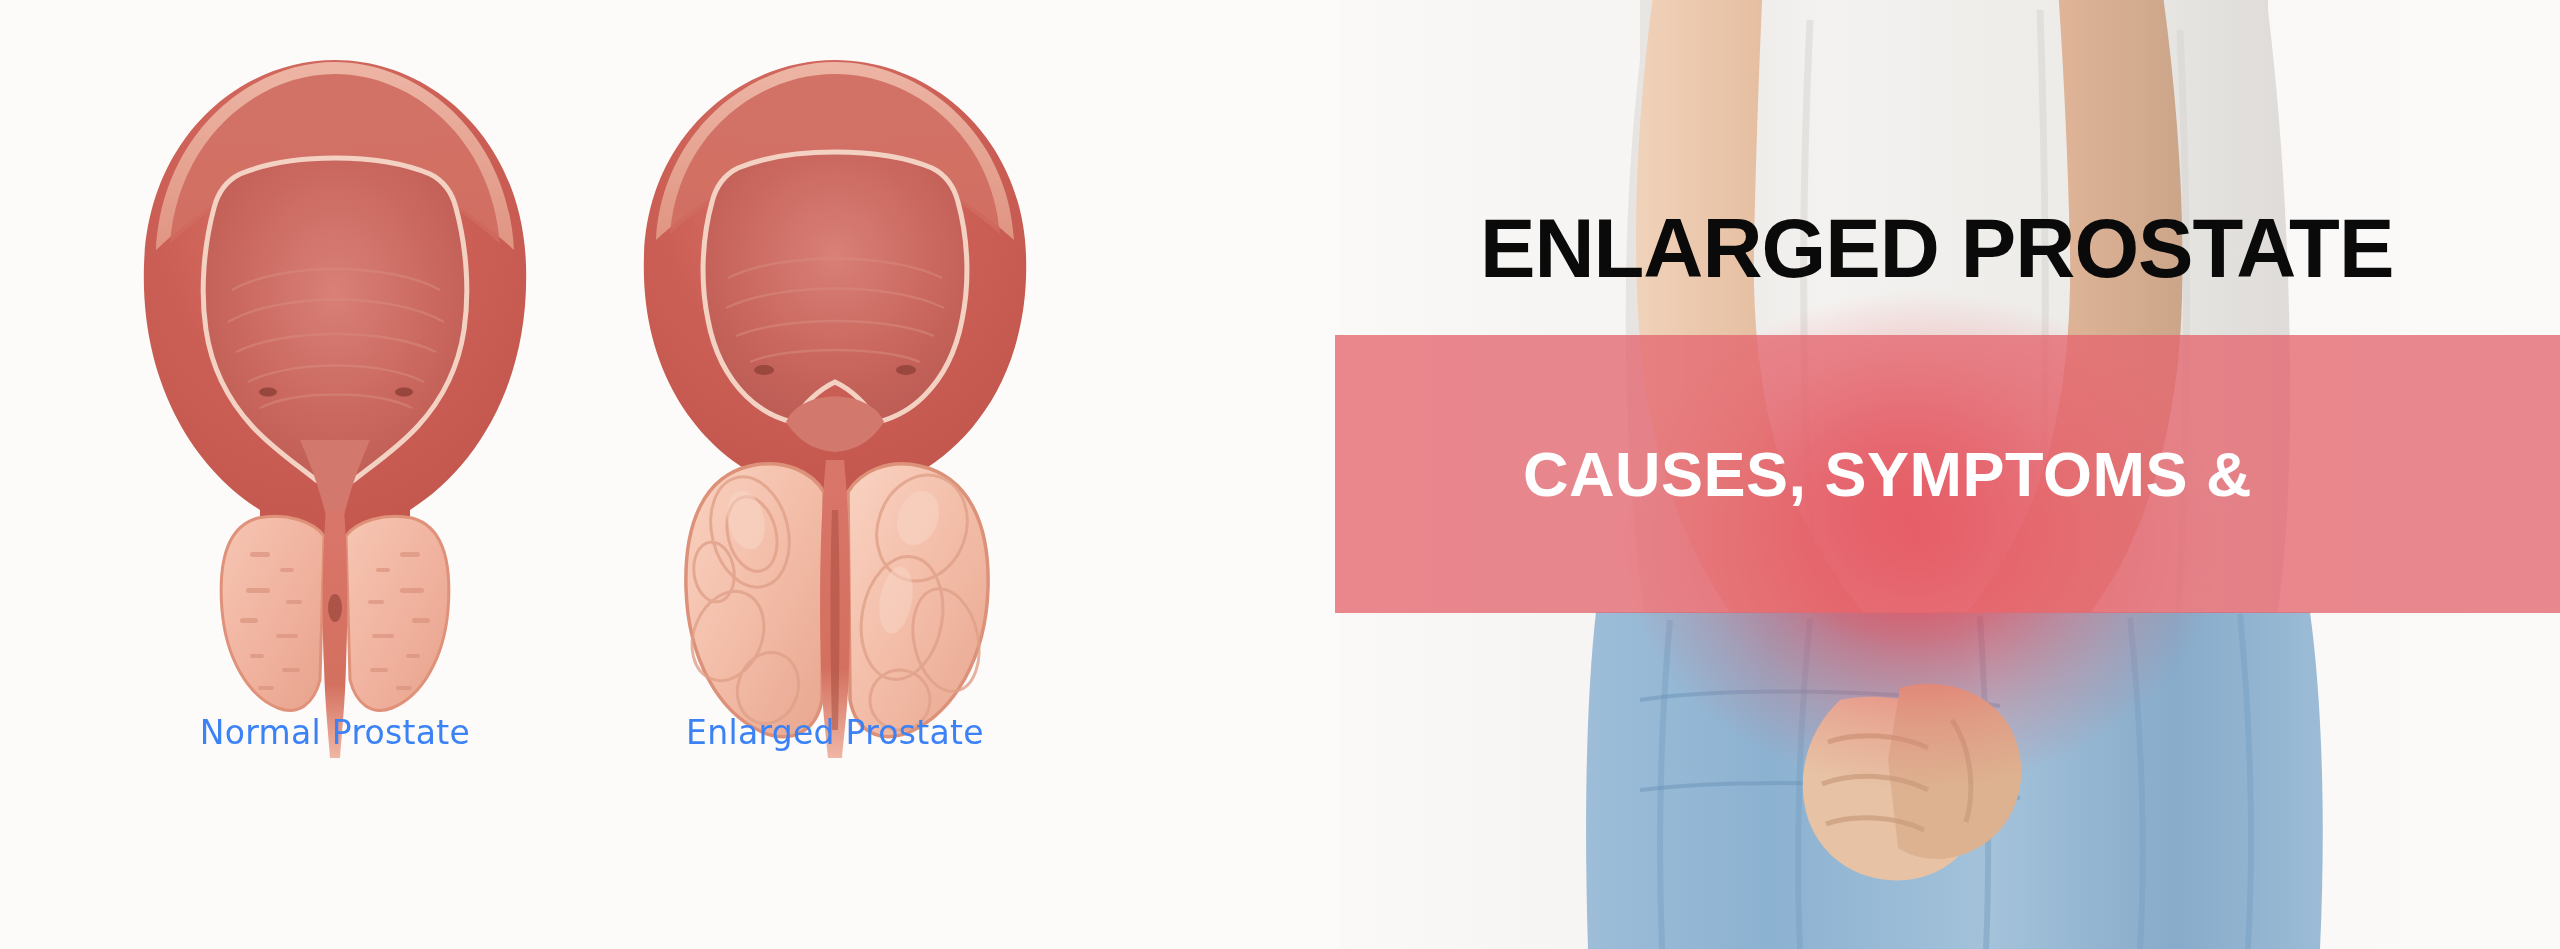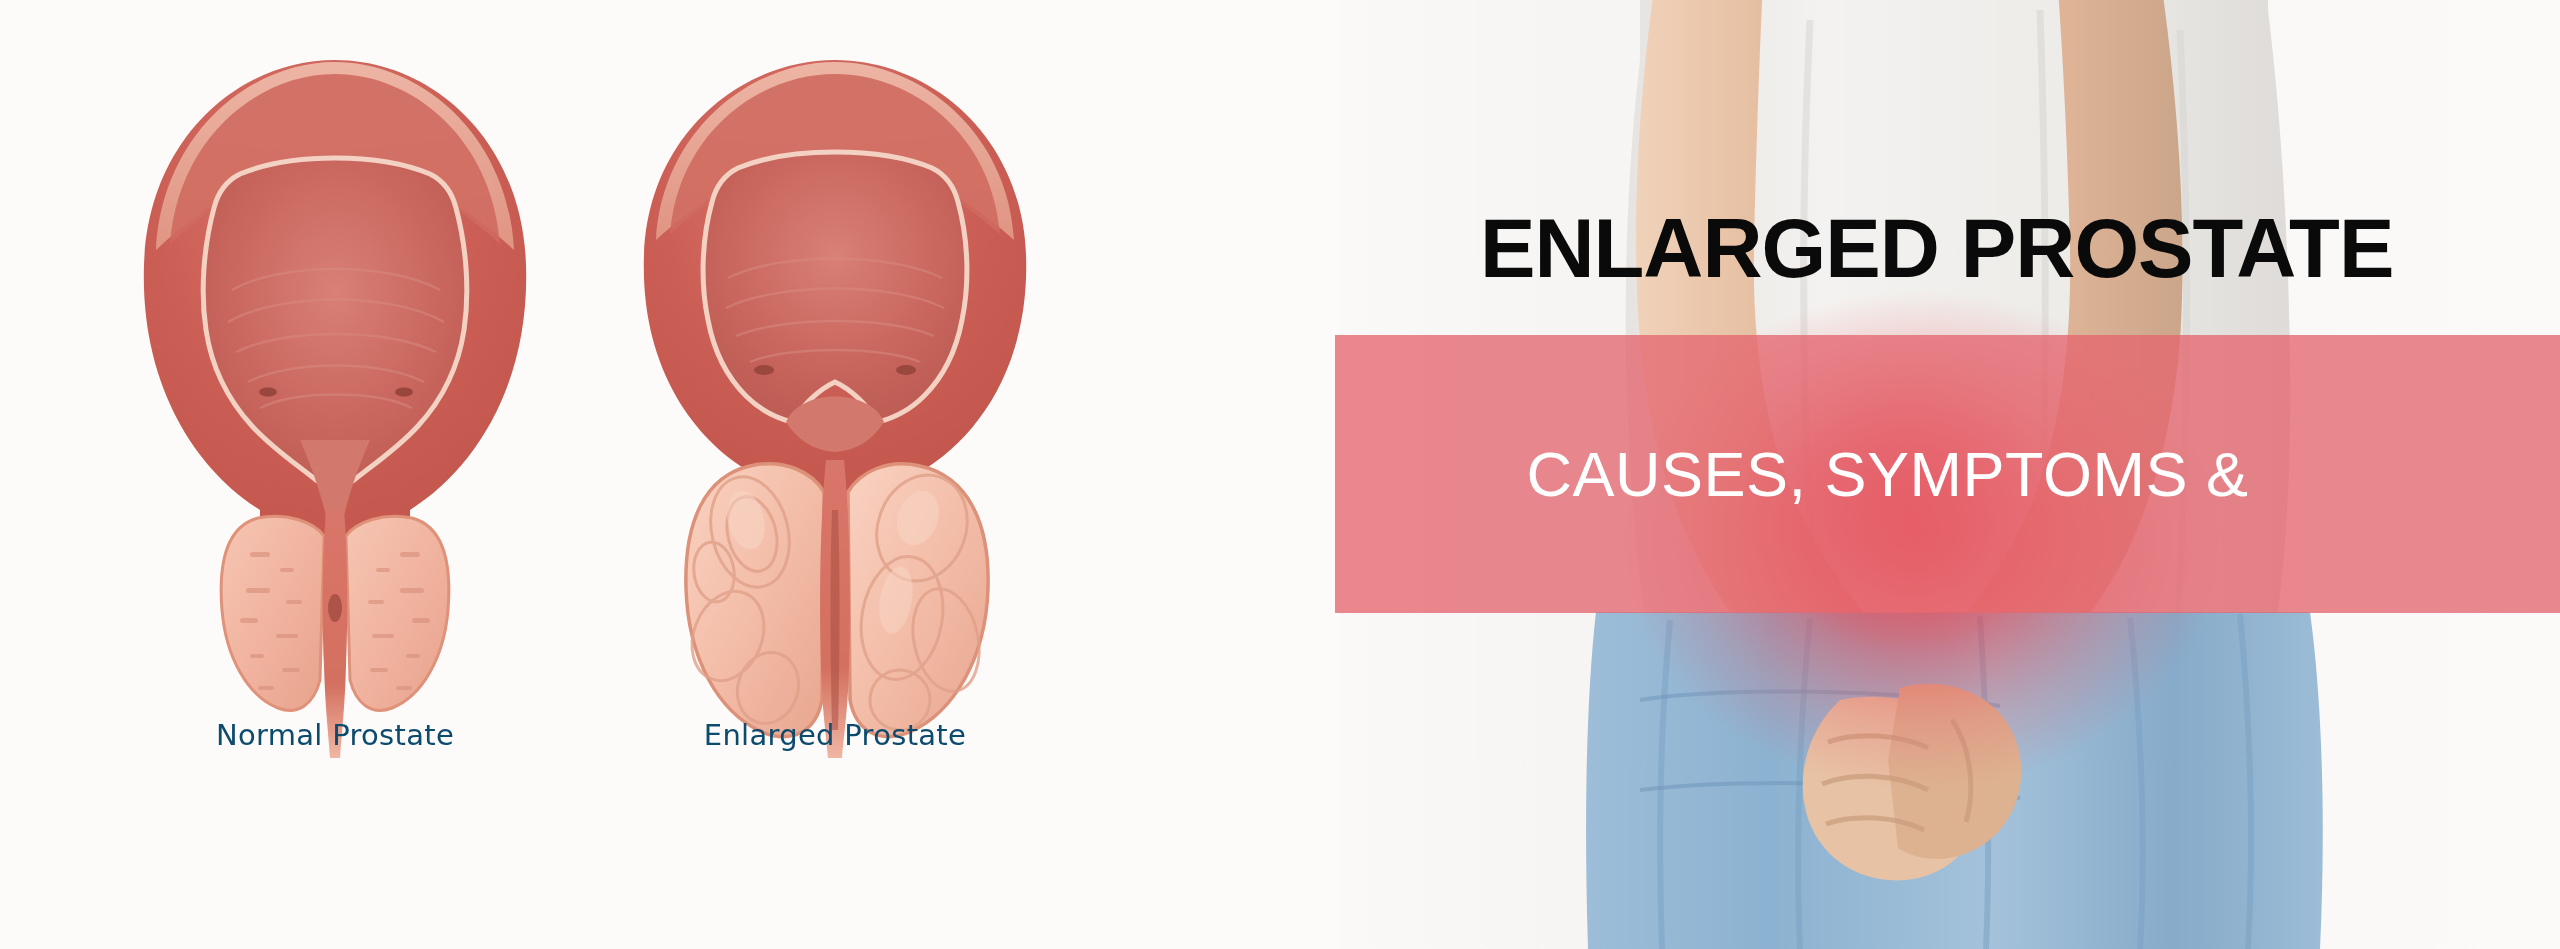--- a/index.html
+++ b/index.html
@@ -13,21 +13,21 @@
   #illustration{position:absolute;left:0;top:0;width:1340px;height:949px;}
 
   .figure{position:absolute;top:40px;width:470px;height:790px;}
   .figure.normal{left:100px;}
   .figure.enlarged{left:600px;}
 
   .fig-svg{display:block;width:100%;height:720px;}
 
   .fig-label{
     position:absolute;bottom:78px;left:0;width:100%;
-    text-align:center;font-size:29px;color:#0c4a6e;
+    text-align:center;font-size:33px;color:#3b82f6;
     letter-spacing:.3px;font-family:"DejaVu Sans",sans-serif;
   }
 
   
   #photo{
     position:absolute;left:1340px;top:0;width:1220px;height:949px;
     overflow:hidden;background:#f7f6f4;
   }
   .photo-svg{position:absolute;left:0;top:0;width:1220px;height:949px;}
 
@@ -42,21 +42,21 @@
   }
 
   #band{
     position:absolute;left:1335px;top:335px;width:1225px;height:278px;
     background:rgba(228,103,112,.78);
   }
   #band-text{
     position:absolute;left:1335px;top:335px;width:1225px;height:278px;
     display:flex;flex-direction:column;align-items:center;justify-content:center;
     font-family:"Liberation Sans",sans-serif;
-    font-weight:normal;font-size:63px;line-height:98px;
+    font-weight:bold;font-size:63px;line-height:98px;
     color:#ffffff;letter-spacing:.5px;white-space:nowrap;
     padding-right:120px;box-sizing:border-box;
   }
   .band-line{display:block;}
 </style>
 </head>
 <body>
 
 <div id="banner">
 

